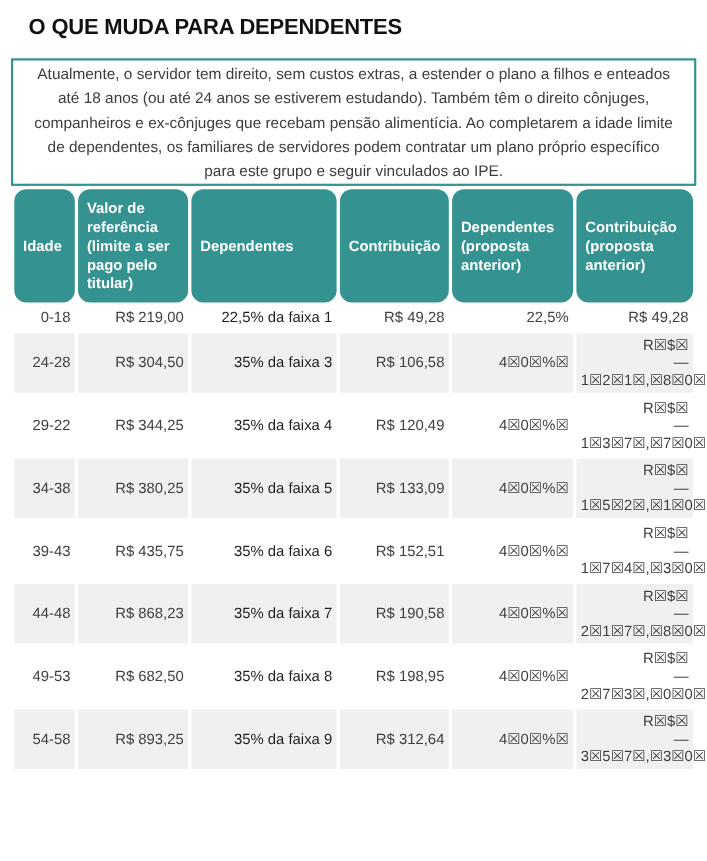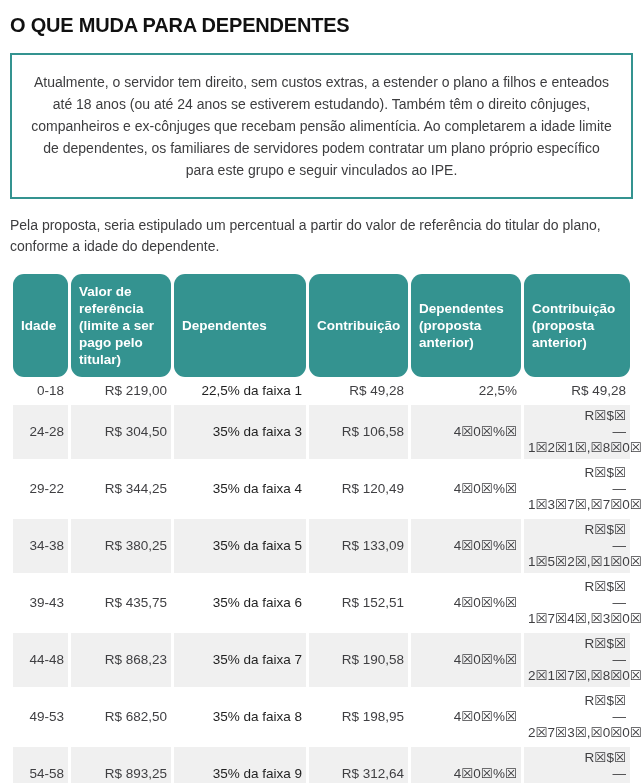--- a/index.html
+++ b/index.html
@@ -7,30 +7,30 @@
   body {
     width: 643px; height: 783px;
     background: #ffffff;
     font-family: "Liberation Sans", "DejaVu Sans", sans-serif;
     color: #3d3d3f;
     overflow: hidden;
   }
   .page { padding: 14px 10px 0 10px; }
 
   .page-title {
-    margin: 0 0 16px 0;
+    margin: 0 0 16px 16px;
     font-size: 20px;
     font-weight: 700;
     letter-spacing: -0.2px;
     color: #111111;
   }
 
   .intro-box {
     border: 2px solid var(--teal, #349390);
-    padding: 16px 16px;
+    padding: 1px 16px;
     text-align: center;
     font-size: 14px;
     line-height: 22px;
   }
 
   .proposal {
     margin: 16px 0 14px 0;
     font-size: 14px;
     line-height: 21px;
   }
@@ -67,21 +67,20 @@
 <body style="--teal: #349390; --row-alt: #f0f0f0; --rule: #1d1d1d;">
 
 <div class="page">
 
   <h1 class="page-title">O QUE MUDA PARA DEPENDENTES</h1>
 
   <div class="intro-box">
     <span>Atualmente, o servidor tem direito, sem custos extras, a estender o plano a filhos e enteados até 18 anos (ou até 24 anos se estiverem estudando). Também têm o direito cônjuges, companheiros e ex-cônjuges que recebam pensão alimentícia. Ao completarem a idade limite de dependentes, os familiares de servidores podem contratar um plano próprio específico para este grupo e seguir vinculados ao IPE.</span>
   </div>
 
-  <p class="proposal">Pela proposta, seria estipulado um percentual a partir do valor de referência do titular do plano, conforme a idade do dependente.</p>
 
   <table class="dep-table">
     <colgroup>
       <col style="width:55px">
       <col style="width:100px">
       <col style="width:132px">
       <col style="width:99px">
       <col style="width:110px">
       <col>
     </colgroup>

